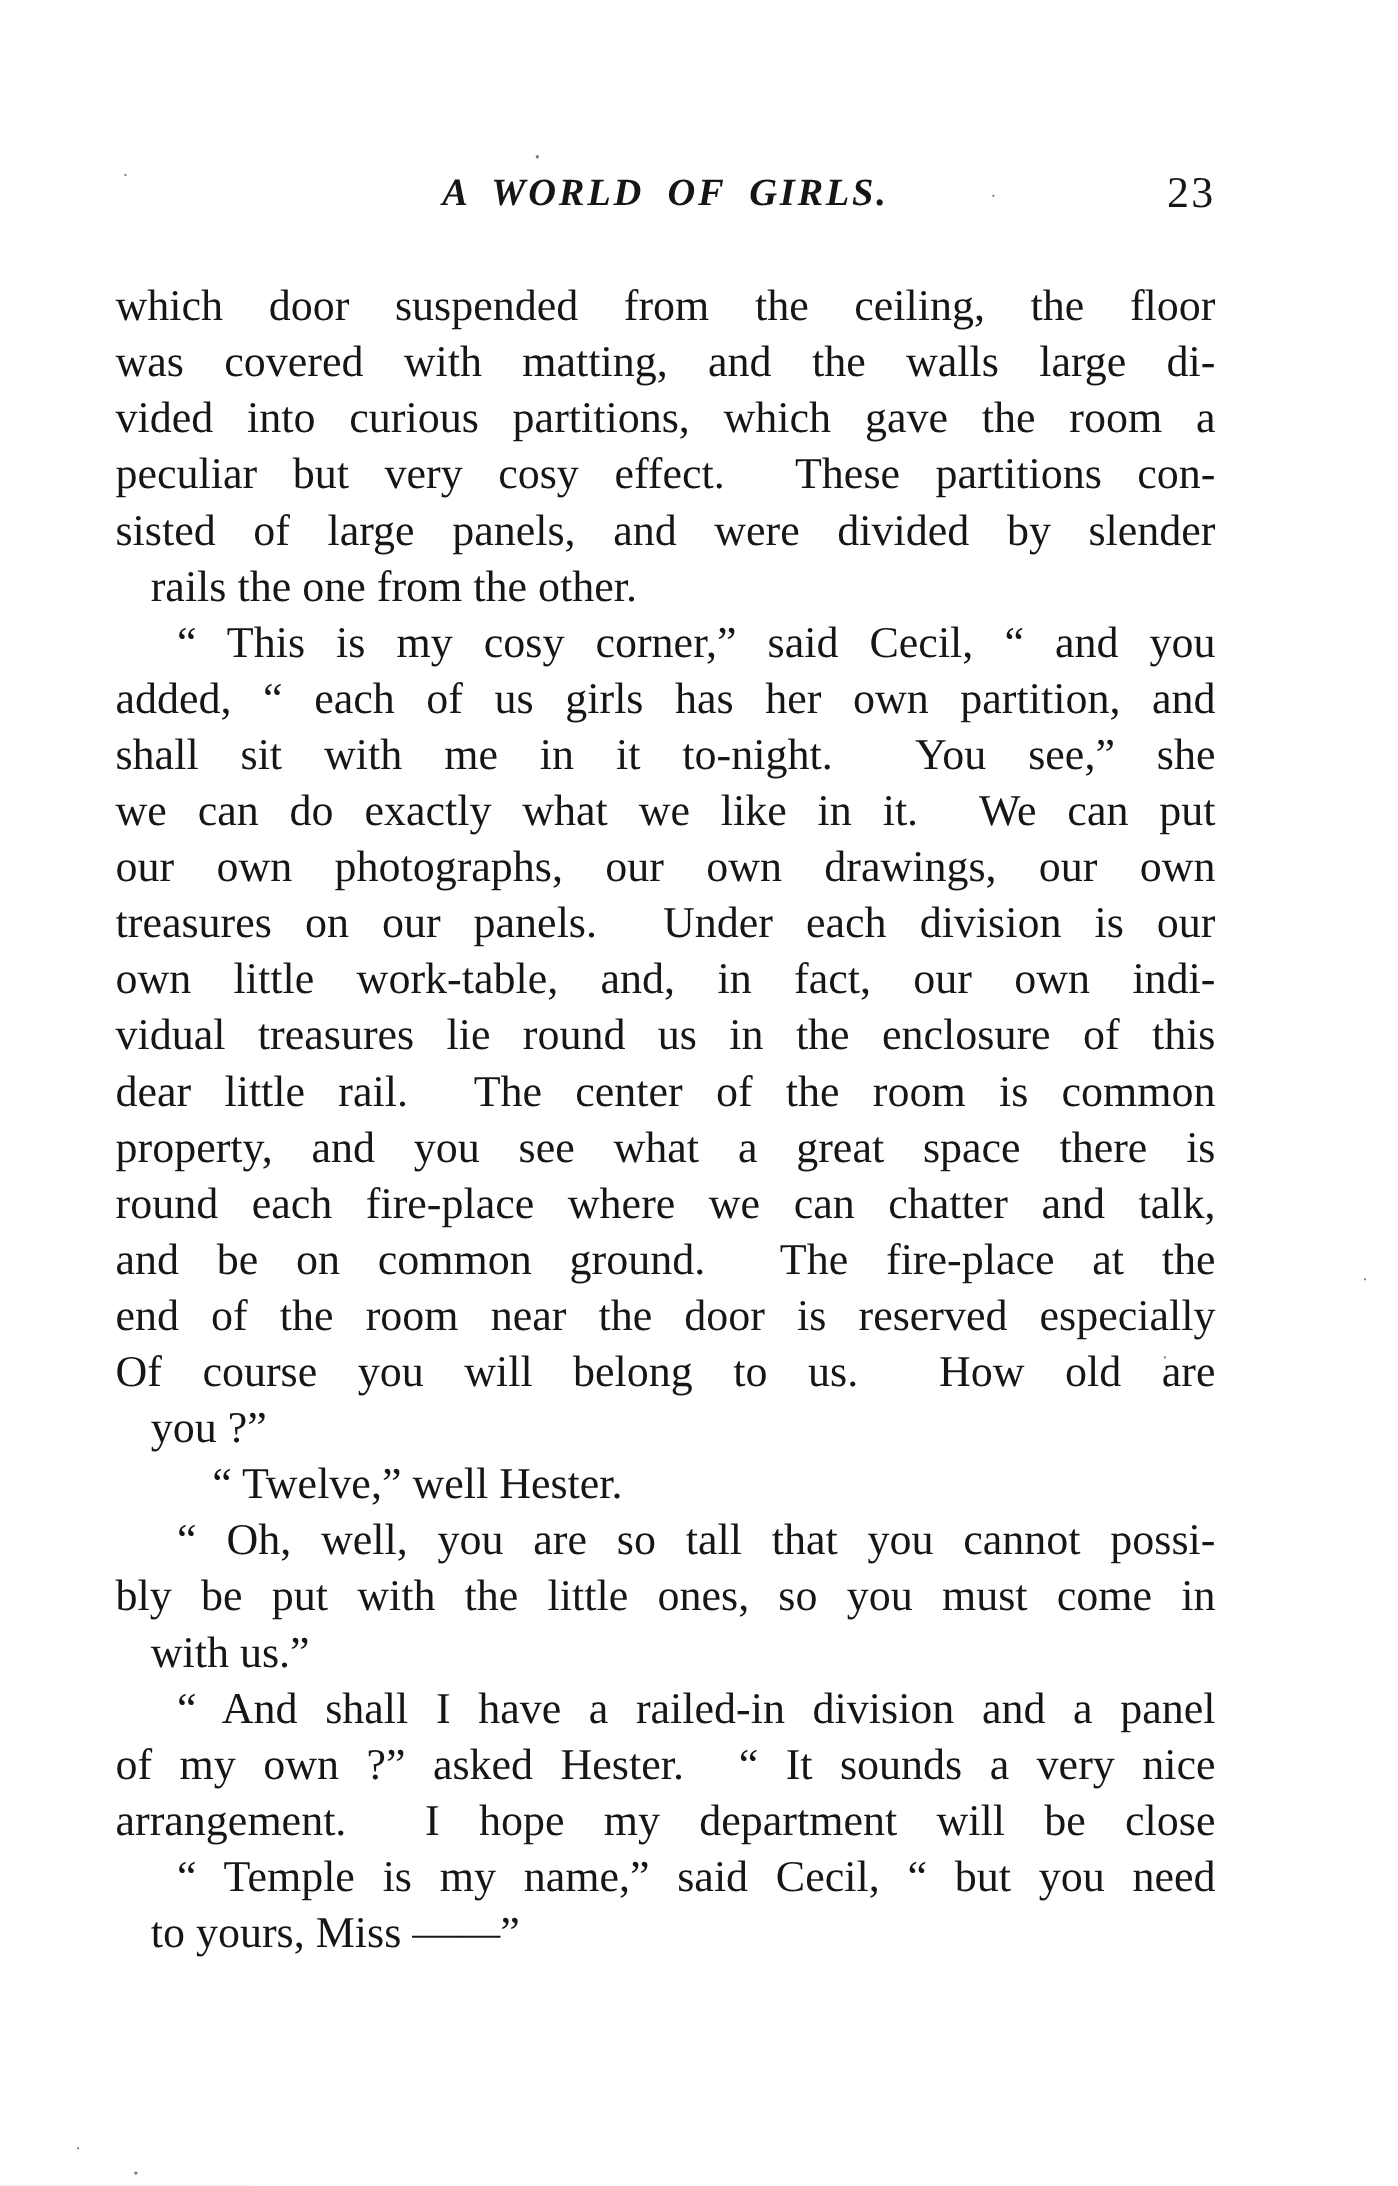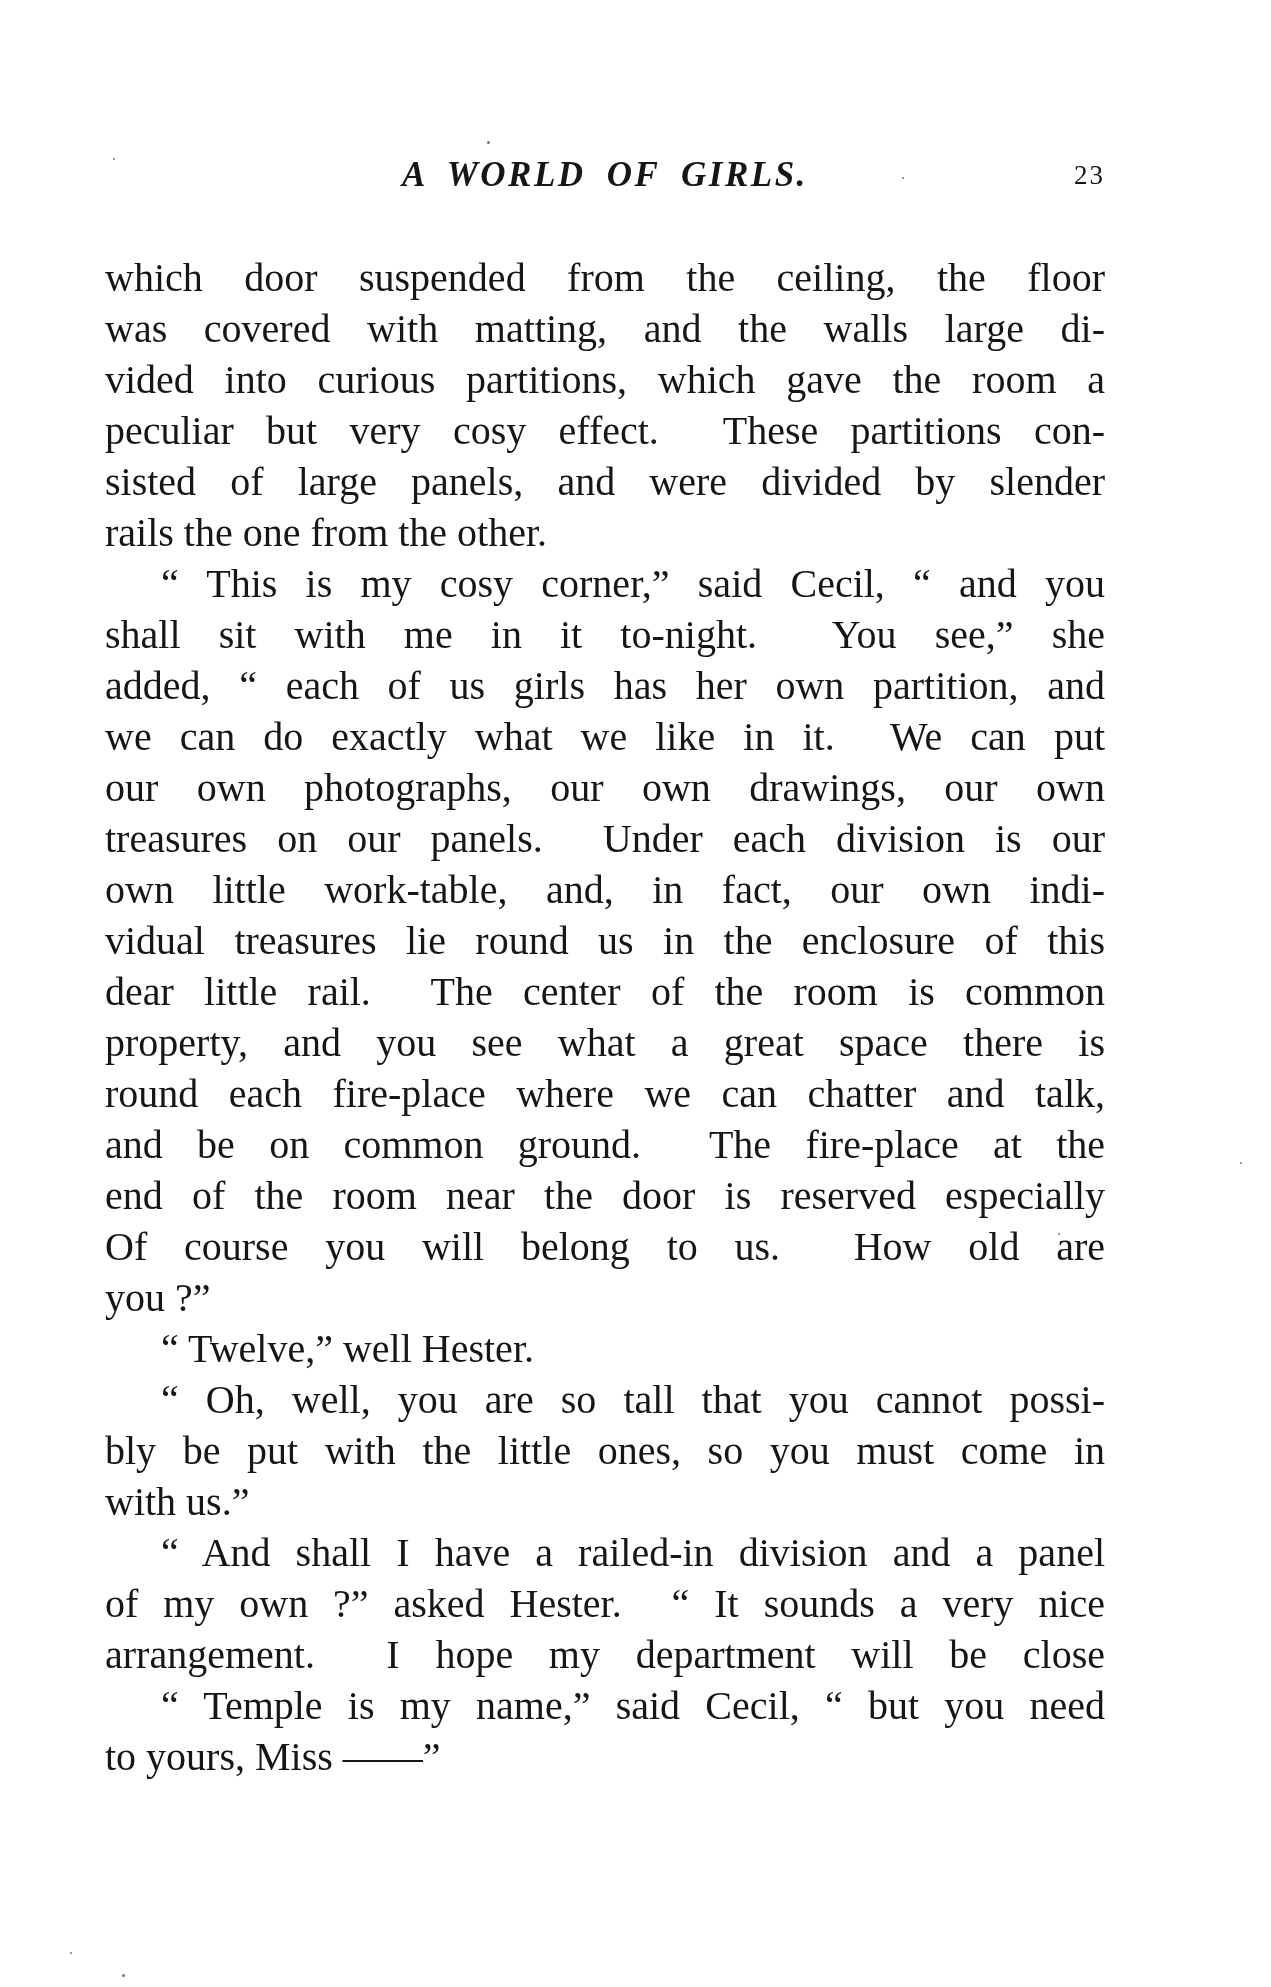--- a/index.html
+++ b/index.html
@@ -33,41 +33,42 @@
     font-size: 35px;
     line-height: 54px;
     letter-spacing: 2.5px;
     word-spacing: 10px;
     white-space: nowrap;
   }
   .page-number {
     position: absolute;
     right: 0;
     top: 0;
-    font-size: 27px;
+    font-size: 40px;
     line-height: 54px;
     letter-spacing: 2px;
   }
   
   .body-text {
     position: absolute;
     left: 105px;
     top: 252px;
     width: 1000px;
     font-size: 40px;
     line-height: 51px;
   }
   .line {
     text-align: justify;
     text-align-last: justify;
     white-space: nowrap;
     height: 51px;
   }
   .line.last {
     text-align-last: left;
+    margin-left: 32px;
   }
   .line.indent {
     text-indent: 56px;
   }
   
   .speck {
     position: absolute;
     background: #777;
     border-radius: 50%;
   }
@@ -83,22 +84,22 @@
   </div>
 
   <div class="body-text">
       <div class="line">which door suspended from the ceiling, the floor</div>
       <div class="line">was covered with matting, and the walls large di-</div>
       <div class="line">vided into curious partitions, which gave the room a</div>
       <div class="line">peculiar but very cosy effect.&nbsp; These partitions con-</div>
       <div class="line">sisted of large panels, and were divided by slender</div>
       <div class="line last">rails the one from the other.</div>
       <div class="line indent">“ This is my cosy corner,” said Cecil, “ and you</div>
+      <div class="line">added, “ each of us girls has her own partition, and</div>
       <div class="line">shall sit with me in it to-night.&nbsp; You see,” she</div>
-      <div class="line">added, “ each of us girls has her own partition, and</div>
       <div class="line">we can do exactly what we like in it.&nbsp; We can put</div>
       <div class="line">our own photographs, our own drawings, our own</div>
       <div class="line">treasures on our panels.&nbsp; Under each division is our</div>
       <div class="line">own little work-table, and, in fact, our own indi-</div>
       <div class="line">vidual treasures lie round us in the enclosure of this</div>
       <div class="line">dear little rail.&nbsp; The center of the room is common</div>
       <div class="line">property, and you see what a great space there is</div>
       <div class="line">round each fire-place where we can chatter and talk,</div>
       <div class="line">and be on common ground.&nbsp; The fire-place at the</div>
       <div class="line">end of the room near the door is reserved especially</div>

